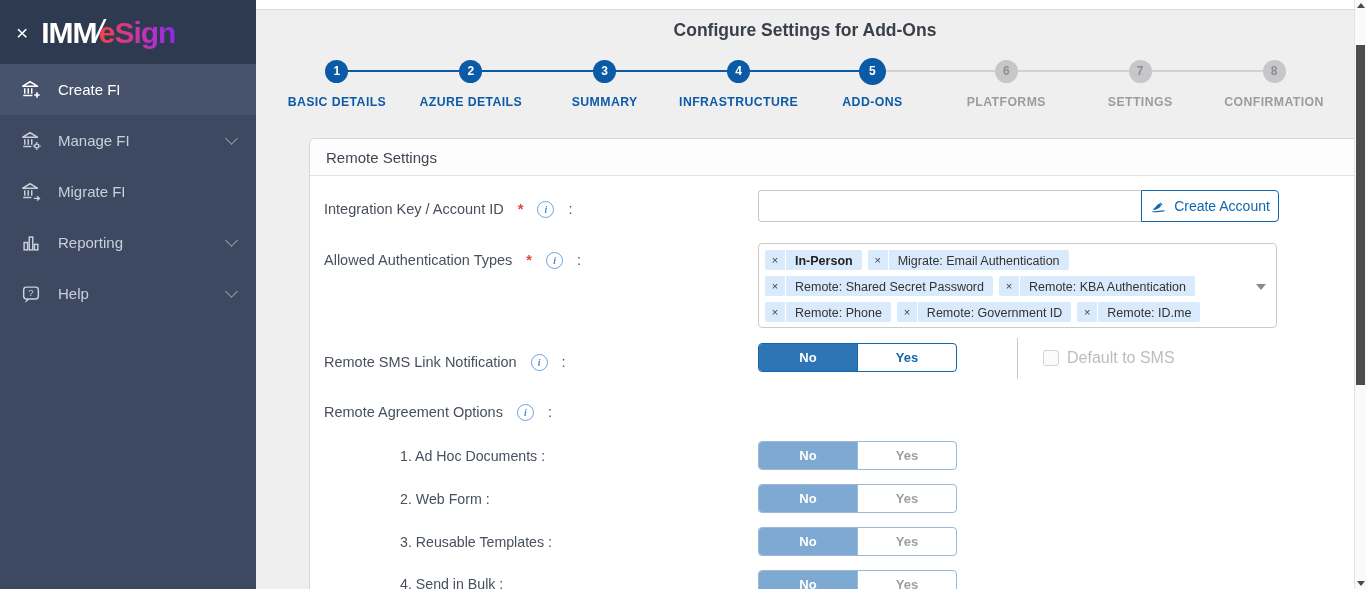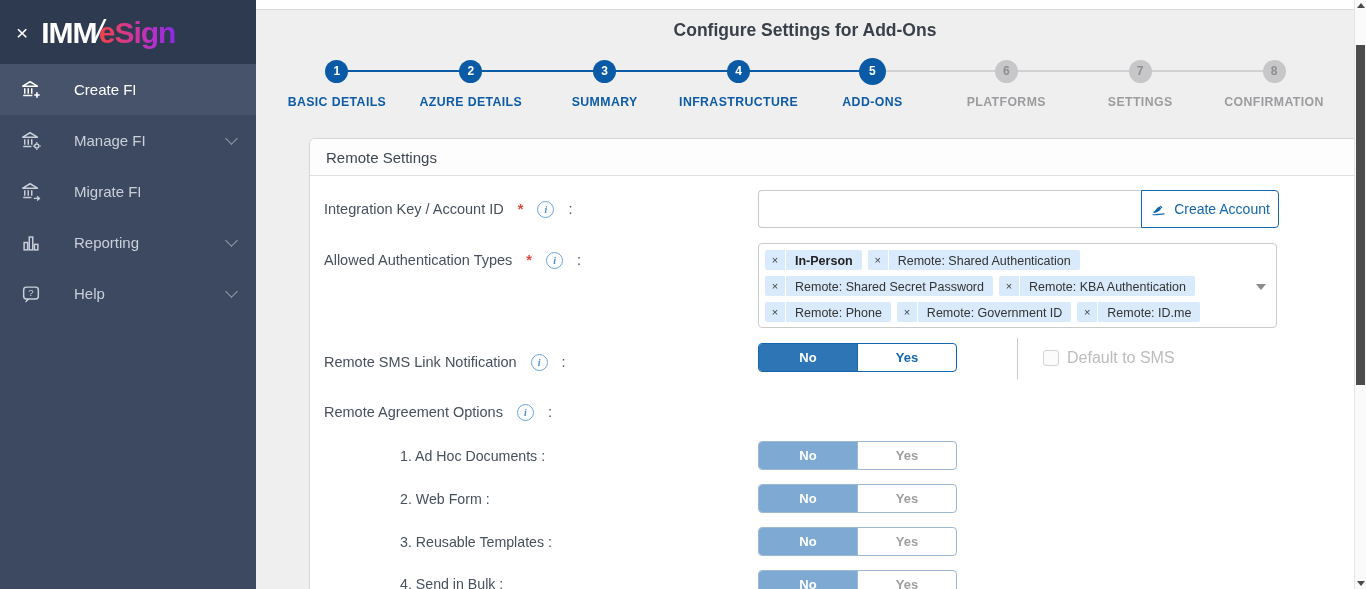--- a/index.html
+++ b/index.html
@@ -8,21 +8,21 @@
 
   
   .sidebar{position:absolute;left:0;top:0;width:256px;height:589px;background:#3d4960;}
   .sb-header{height:64px;background:#2e3a50;display:flex;align-items:center;padding:0 16px;gap:13px;}
   .close-x{color:#fff;font-size:21px;font-weight:300;line-height:1;cursor:pointer;}
   .logo{font-size:30px;font-weight:800;letter-spacing:-1px;white-space:nowrap;}
   .logo .p1{color:#fff;}
   .logo .slash{color:#fff;font-size:33px;font-weight:400;font-style:italic;margin:0 -4px 0 -2px;}
   .logo .p2{background:linear-gradient(90deg,#f2414e 5%,#b32fd2 75%,#8a2be2);-webkit-background-clip:text;background-clip:text;color:transparent;}
   .nav{position:absolute;top:64px;left:0;right:0;}
-  .nav-item{height:51px;display:flex;align-items:center;padding:0 20px;gap:32px;color:#c9d0da;font-size:15px;font-weight:500;cursor:pointer;}
+  .nav-item{height:51px;display:flex;align-items:center;padding:0 20px;gap:16px;color:#c9d0da;font-size:15px;font-weight:500;cursor:pointer;}
   .nav-item.active{background:#47536b;color:#fff;}
   .nav-item svg{flex:0 0 auto;}
   .chev{margin-left:auto;width:8px;height:8px;border-right:1.6px solid #97a1b1;border-bottom:1.6px solid #97a1b1;transform:rotate(45deg);margin-top:-4px;}
 
   
   .top-strip{position:absolute;left:256px;top:0;width:1098px;height:9px;background:#fff;border-bottom:1px solid #d9d9d9;}
   .main-bg{position:absolute;left:256px;top:10px;width:1098px;height:579px;background:#efeff0;}
   .page-title{position:absolute;left:256px;top:20px;width:1098px;text-align:center;font-size:17.5px;font-weight:700;color:#3a4049;}
 
   
@@ -43,21 +43,21 @@
   
   .panel{position:absolute;left:270px;top:138px;width:1071px;height:451px;background:#fff;border:1px solid #d6d6d6;border-bottom:none;border-radius:6px 6px 0 0;overflow:hidden;box-sizing:border-box;margin-left:39px;}
   .panel-header{height:36px;display:flex;align-items:center;padding-left:16px;font-size:15px;color:#3e4651;border-bottom:1px solid #e0e0e0;background:#fdfdfd;}
 
   .f-label{position:absolute;left:14px;height:20px;display:flex;align-items:center;gap:12px;font-size:14.5px;color:#47505c;white-space:nowrap;}
   .sub-label{position:absolute;left:90px;height:20px;display:flex;align-items:center;font-size:14.2px;color:#47505c;white-space:nowrap;}
   .req{color:#e0483e;font-weight:700;margin-left:2px;}
   .info{width:15px;height:15px;border:1px solid #6aa3dd;border-radius:50%;color:#4c8fd6;display:inline-flex;align-items:center;justify-content:center;font-size:10px;font-style:italic;font-family:"Liberation Serif",serif;font-weight:700;margin:0 2px;cursor:pointer;}
   .colon{color:#47505c;}
 
-  .ik-group{position:absolute;left:448px;top:51px;width:521px;height:38px;display:flex;}
+  .ik-group{position:absolute;left:448px;top:51px;width:521px;height:32px;display:flex;}
   .ik-input{flex:1;border:1px solid #c9c9c9;border-right:none;border-radius:4px 0 0 4px;padding:0 10px;font-size:14px;color:#333;outline:none;background:#fff;font-family:"Liberation Sans",sans-serif;}
   .create-account{width:138px;border:1px solid #1266ad;border-radius:0 4px 4px 0;background:#fff;color:#1266ad;font-size:14px;display:flex;align-items:center;justify-content:center;gap:7px;cursor:pointer;font-family:"Liberation Sans",sans-serif;}
 
   .auth-select{position:absolute;left:448px;top:104px;width:519px;height:85px;border:1px solid #cbcbcb;border-radius:4px;background:#fff;box-sizing:border-box;cursor:pointer;}
   .chips{display:flex;flex-wrap:wrap;gap:6px;padding:6px 30px 6px 6px;}
   .chip{display:inline-flex;align-items:stretch;height:20px;background:#d9eafc;border-radius:2px;}
   .chip-x{width:21px;display:flex;align-items:center;justify-content:center;font-size:11px;color:#3f3f3f;border:none;border-right:1px solid #fff;background:transparent;cursor:pointer;padding:0;font-family:"Liberation Sans",sans-serif;}
   .chip-text{display:flex;align-items:center;padding:11px 9px;font-size:12.5px;color:#333;}
   .chip-text.bold{font-weight:700;color:#222;}
   .sel-caret{position:absolute;right:10px;top:40px;width:0;height:0;border-left:5px solid transparent;border-right:5px solid transparent;border-top:6px solid #8a8a8a;}
@@ -241,21 +241,21 @@
       <span class="colon">:</span>
     </div>
     <div class="auth-select">
       <div class="chips">
         <span class="chip">
           <button class="chip-x">×</button>
           <span class="chip-text bold">In-Person</span>
         </span>
         <span class="chip">
           <button class="chip-x">×</button>
-          <span class="chip-text">Remote: Shared Authentication</span>
+          <span class="chip-text">Migrate: Email Authentication</span>
         </span>
         <span class="chip">
           <button class="chip-x">×</button>
           <span class="chip-text">Remote: Shared Secret Password</span>
         </span>
         <span class="chip">
           <button class="chip-x">×</button>
           <span class="chip-text">Remote: KBA Authentication</span>
         </span>
         <span class="chip">

